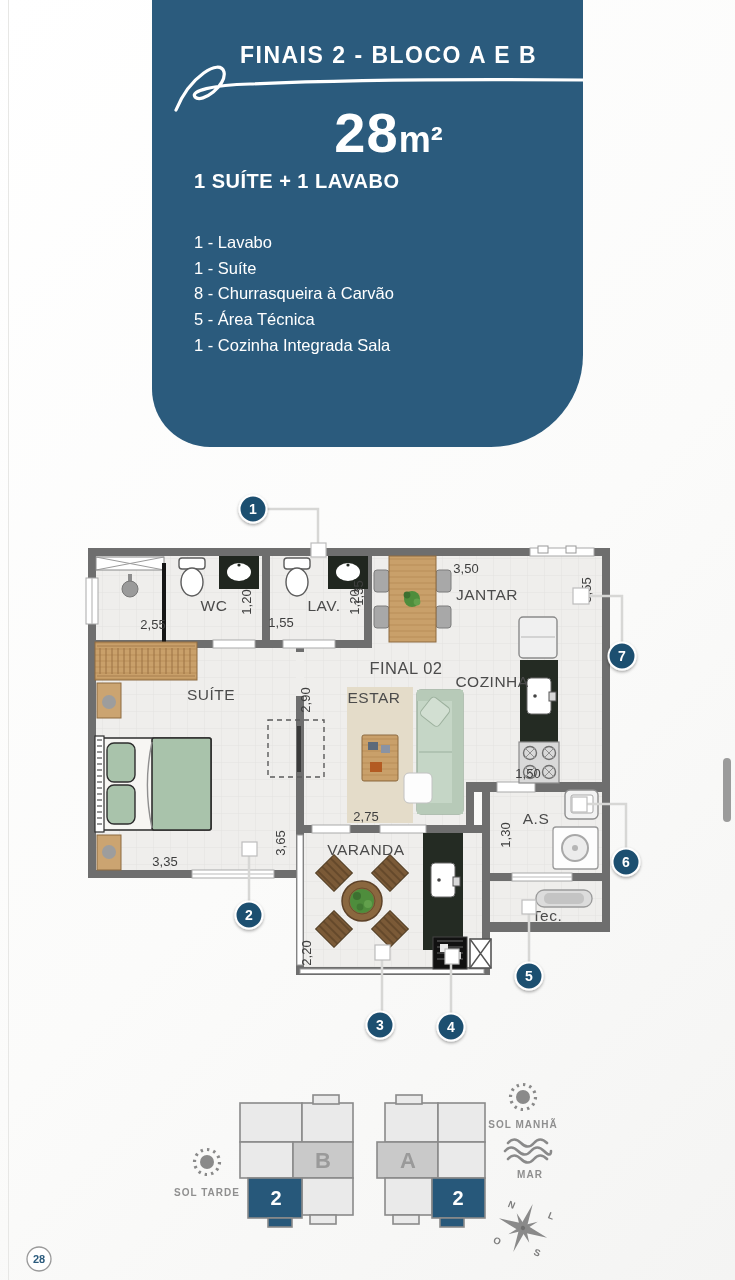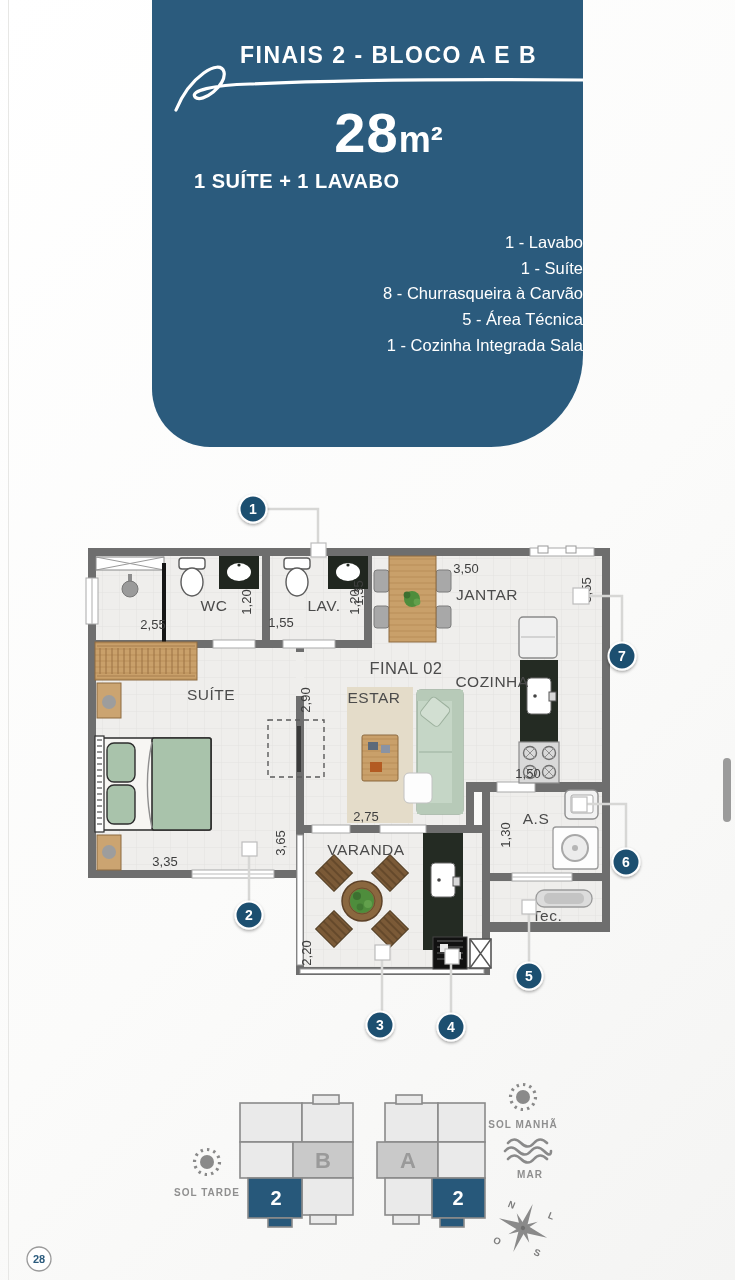--- a/index.html
+++ b/index.html
@@ -16,21 +16,21 @@
   }
   .card-title{
     position:absolute;top:42px;left:64px;right:22px;text-align:center;
     font-size:23px;font-weight:bold;letter-spacing:1.5px;white-space:nowrap;
   }
   .squiggle{position:absolute;top:56px;left:8px;}
   .card-area{position:absolute;top:100px;left:42px;right:0;text-align:center;font-weight:bold;}
   .card-area .num{font-size:56px;letter-spacing:1px;}
   .card-area .unit{font-size:36px;}
   .card-sub{position:absolute;top:170px;left:42px;right:0;font-size:20px;font-weight:bold;letter-spacing:.5px;}
-  .legend{position:absolute;top:230px;left:42px;right:0;text-align:right;font-size:16.5px;line-height:25.7px;font-weight:400;}
+  .legend{position:absolute;top:230px;left:42px;right:0;text-align:left;font-size:16.5px;line-height:25.7px;font-weight:400;}
   
   .plan-svg{position:absolute;left:0;top:490px;}
   .footer-svg{position:absolute;left:0;top:1080px;}
   .scrollbar-thumb{position:absolute;left:723px;top:758px;width:8px;height:64px;border-radius:4px;background:#9b9b9b;}
   
   text{font-family:"Liberation Sans", sans-serif;}
   .room-label{font-size:15.5px;fill:#4b4b4b;letter-spacing:.5px;}
   .dim-label{font-size:13px;fill:#3e3e3e;}
   .unit-label{font-size:16.5px;fill:#4b4b4b;letter-spacing:.5px;}
   .callout-num{font-size:14px;font-weight:bold;fill:#ffffff;}

